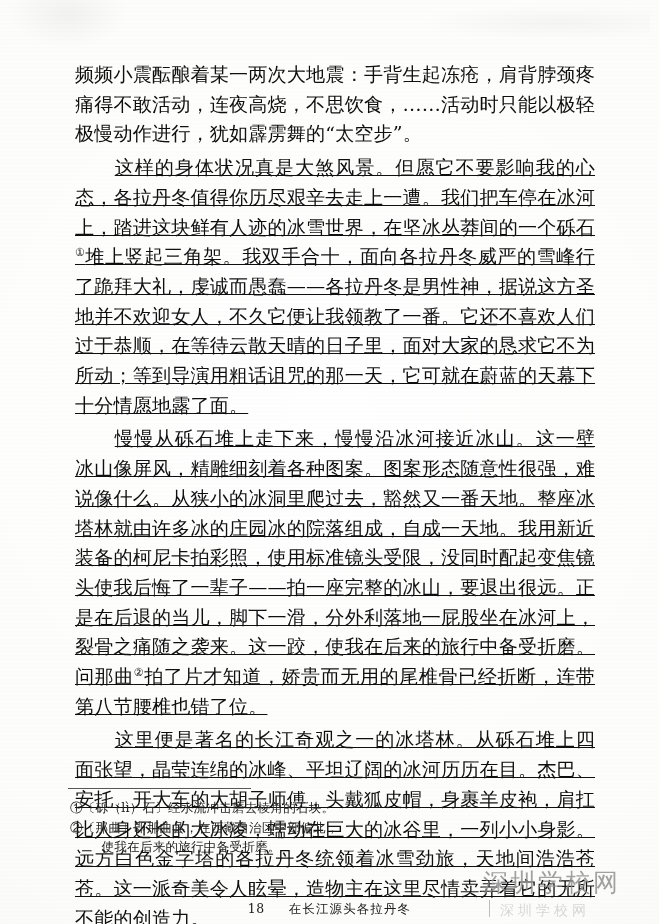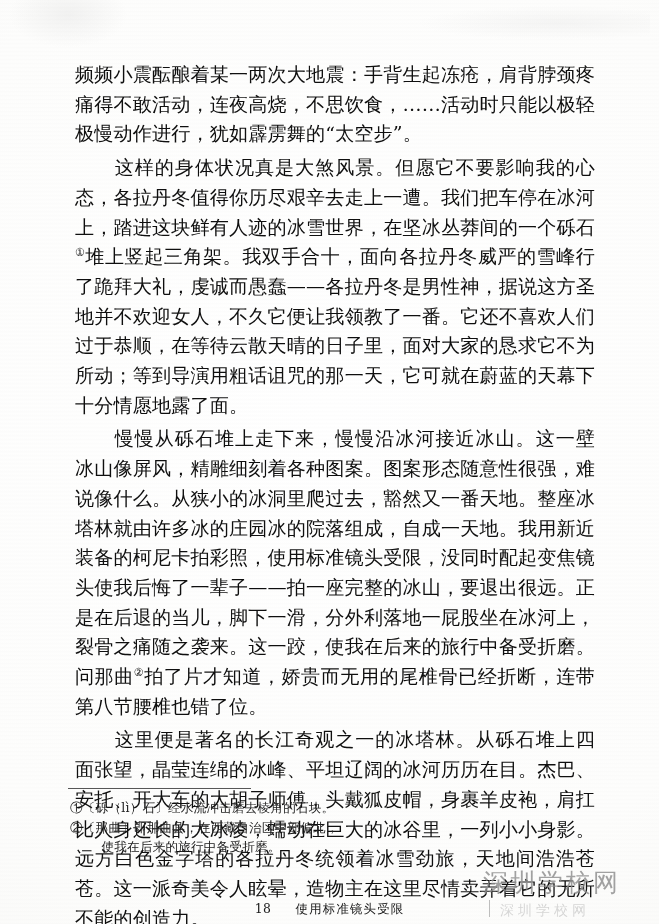--- a/index.html
+++ b/index.html
@@ -48,20 +48,21 @@
     text-align: justify;
     text-justify: inter-character;
     letter-spacing: 0.15px;
     text-indent: 0;
     font-weight: 500;
     -webkit-font-smoothing: none;
   }
 
   p.body-para.indent {
     text-indent: 2.08em;
+    text-decoration: underline;
   }
 
   
   .inkwrap {
     filter: blur(0.18px) contrast(1.12) saturate(0.2);
   }
 
   sup.fn-ref {
     font-size: 0.58em;
     vertical-align: super;
@@ -190,21 +191,21 @@
   </div>
 
   <div class="footnote-rule"></div>
 
   <div class="footnotes">
     <p class="fn"><span>①</span><span>〔砾（lì）石〕经水流冲击磨去棱角的石块。</span></p>
     <p class="fn"><span>②</span><span>〔那曲〕即那曲县，在西藏自治区中部偏北，</span><span class="cont">使我在后来的旅行中备受折磨。</span></p>
   </div>
 
   <div class="page-footer">
-    <span class="pg-num">18</span><span class="pg-title">使用标准镜头受限</span>
+    <span class="pg-num">18</span><span class="pg-title">在长江源头各拉丹冬</span>
   </div>
   <div class="footer-bar"></div>
 
   <div class="watermark">深圳学校网</div>
   <div class="watermark-sub">深圳学校网</div>
 
   <div class="scan-noise"></div>
 </div>
 
 </body></html>

